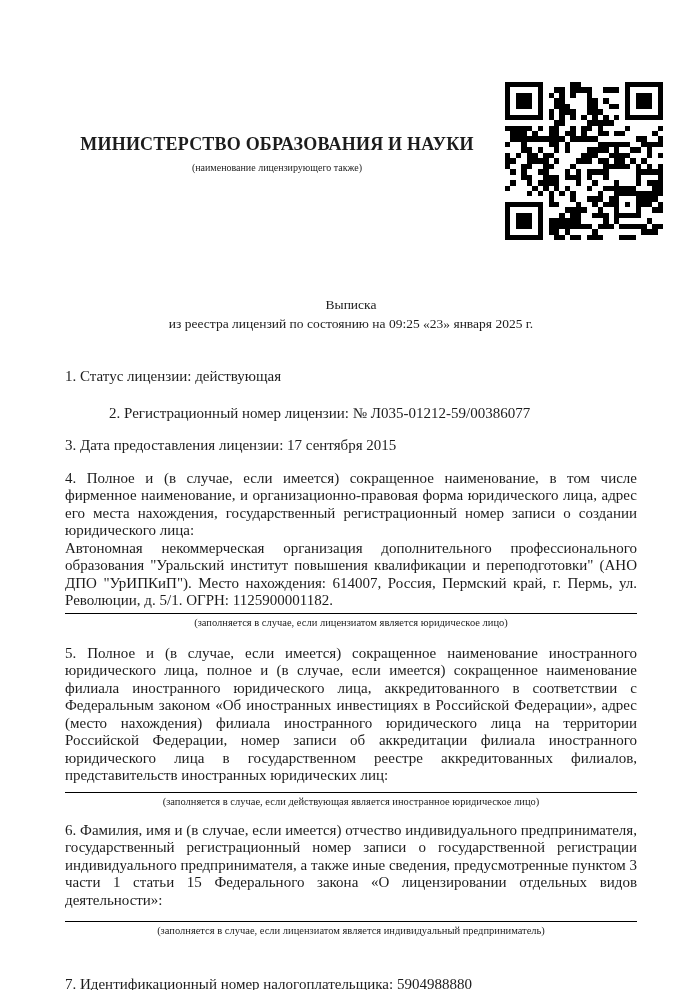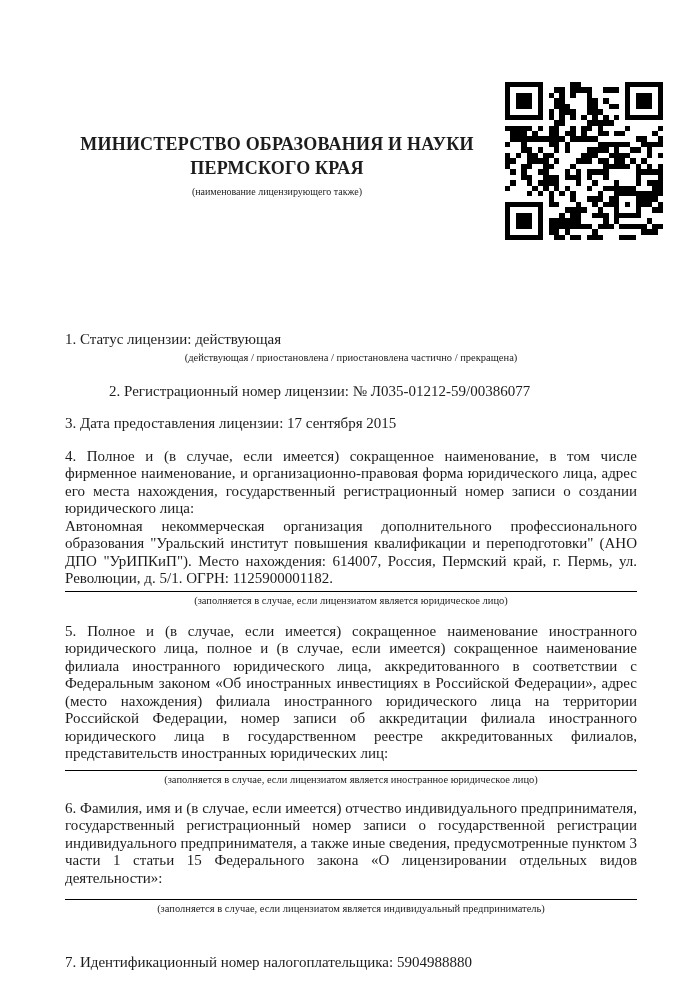--- a/index.html
+++ b/index.html
@@ -86,21 +86,20 @@
   }
 </style>
 </head>
 <body>
 
 <div class="page">
 
   <div class="ministry-block">
     <div class="ministry-name">
       <div>МИНИСТЕРСТВО ОБРАЗОВАНИЯ И НАУКИ</div>
-      <div>ПЕРМСКОГО КРАЯ</div>
     </div>
     <div class="ministry-caption">(наименование лицензирующего также)</div>
   </div>
 
   <div class="qr-code">
     <svg id="qr-svg" viewBox="0 0 29 29" fill="#000000" shape-rendering="crispEdges" xmlns="http://www.w3.org/2000/svg">
         <rect x="0" y="0" width="1" height="1"></rect>
         <rect x="1" y="0" width="1" height="1"></rect>
         <rect x="2" y="0" width="1" height="1"></rect>
         <rect x="3" y="0" width="1" height="1"></rect>
@@ -520,36 +519,39 @@
         <rect x="16" y="28" width="1" height="1"></rect>
         <rect x="17" y="28" width="1" height="1"></rect>
         <rect x="21" y="28" width="1" height="1"></rect>
         <rect x="22" y="28" width="1" height="1"></rect>
         <rect x="23" y="28" width="1" height="1"></rect>
       </svg>
   </div>
 
   <div class="content">
 
+    <div class="doc-title mt-title">
+      <div>Выписка</div>
+      <div>из реестра лицензий по состоянию на 09:25 «23» января 2025 г.</div>
+    </div>
 
     <div class="item single mt-item1">1. Статус лицензии: действующая</div>
-    <div class="caption-center mt-cap1">(действующая / приостановлена / приостановлена частично / прекращена)</div>
 
     <div class="item single mt-item2">2. Регистрационный номер лицензии: № Л035-01212-59/00386077</div>
 
     <div class="item single mt-item3">3. Дата предоставления лицензии: 17 сентября 2015</div>
 
     <div class="item mt-item4">4. Полное и (в случае, если имеется) сокращенное наименование, в том числе фирменное наименование, и организационно-правовая форма юридического лица, адрес его места нахождения, государственный регистрационный номер записи о создании юридического лица:</div>
     <div class="item">Автономная некоммерческая организация дополнительного профессионального образования "Уральский институт повышения квалификации и переподготовки" (АНО ДПО "УрИПКиП"). Место нахождения: 614007, Россия, Пермский край, г. Пермь, ул. Революции, д. 5/1. ОГРН: 1125900001182.</div>
     <hr class="rule">
     <div class="caption-center">(заполняется в случае, если лицензиатом является юридическое лицо)</div>
 
     <div class="item mt-item5">5. Полное и (в случае, если имеется) сокращенное наименование иностранного юридического лица, полное и (в случае, если имеется) сокращенное наименование филиала иностранного юридического лица, аккредитованного в соответствии с Федеральным законом «Об иностранных инвестициях в Российской Федерации», адрес (место нахождения) филиала иностранного юридического лица на территории Российской Федерации, номер записи об аккредитации филиала иностранного юридического лица в государственном реестре аккредитованных филиалов, представительств иностранных юридических лиц:</div>
     <hr class="rule mt-rule5">
-    <div class="caption-center">(заполняется в случае, если лицензиатом является иностранное юридическое лицо)</div>
+    <div class="caption-center">(заполняется в случае, если действующая является иностранное юридическое лицо)</div>
 
     <div class="item mt-item6">6. Фамилия, имя и (в случае, если имеется) отчество индивидуального предпринимателя, государственный регистрационный номер записи о государственной регистрации индивидуального предпринимателя, а также иные сведения, предусмотренные пунктом 3 части 1 статьи 15 Федерального закона «О лицензировании отдельных видов деятельности»:</div>
     <hr class="rule mt-rule6">
     <div class="caption-center">(заполняется в случае, если лицензиатом является индивидуальный предприниматель)</div>
 
     <div class="item single mt-item7">7. Идентификационный номер налогоплательщика: 5904988880</div>
 
     <div class="footer-page-number">1</div>
 
   </div>

